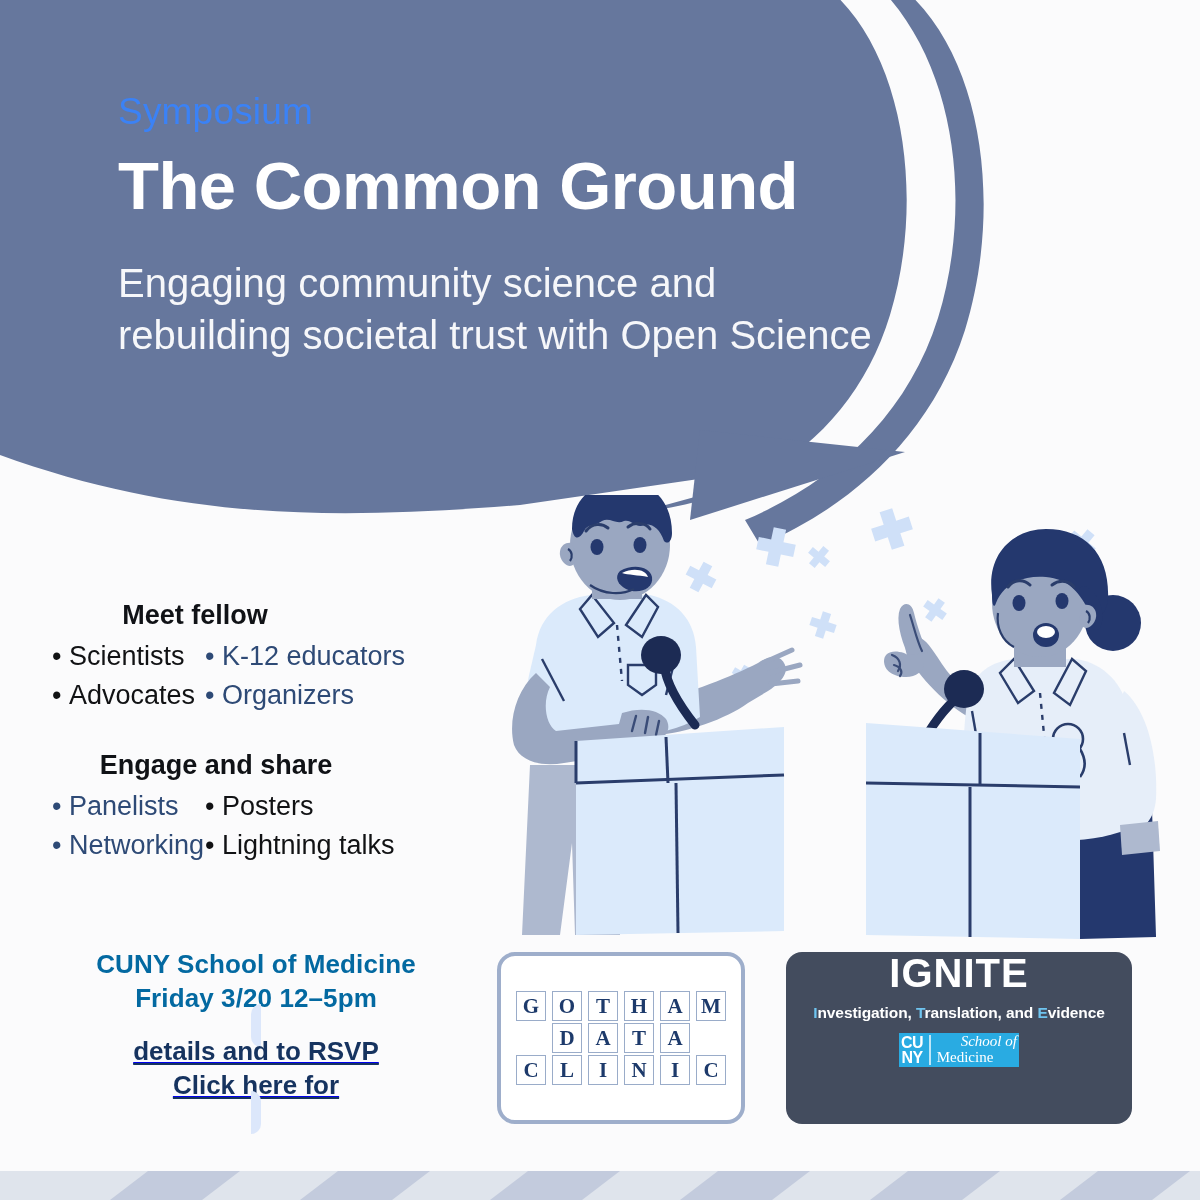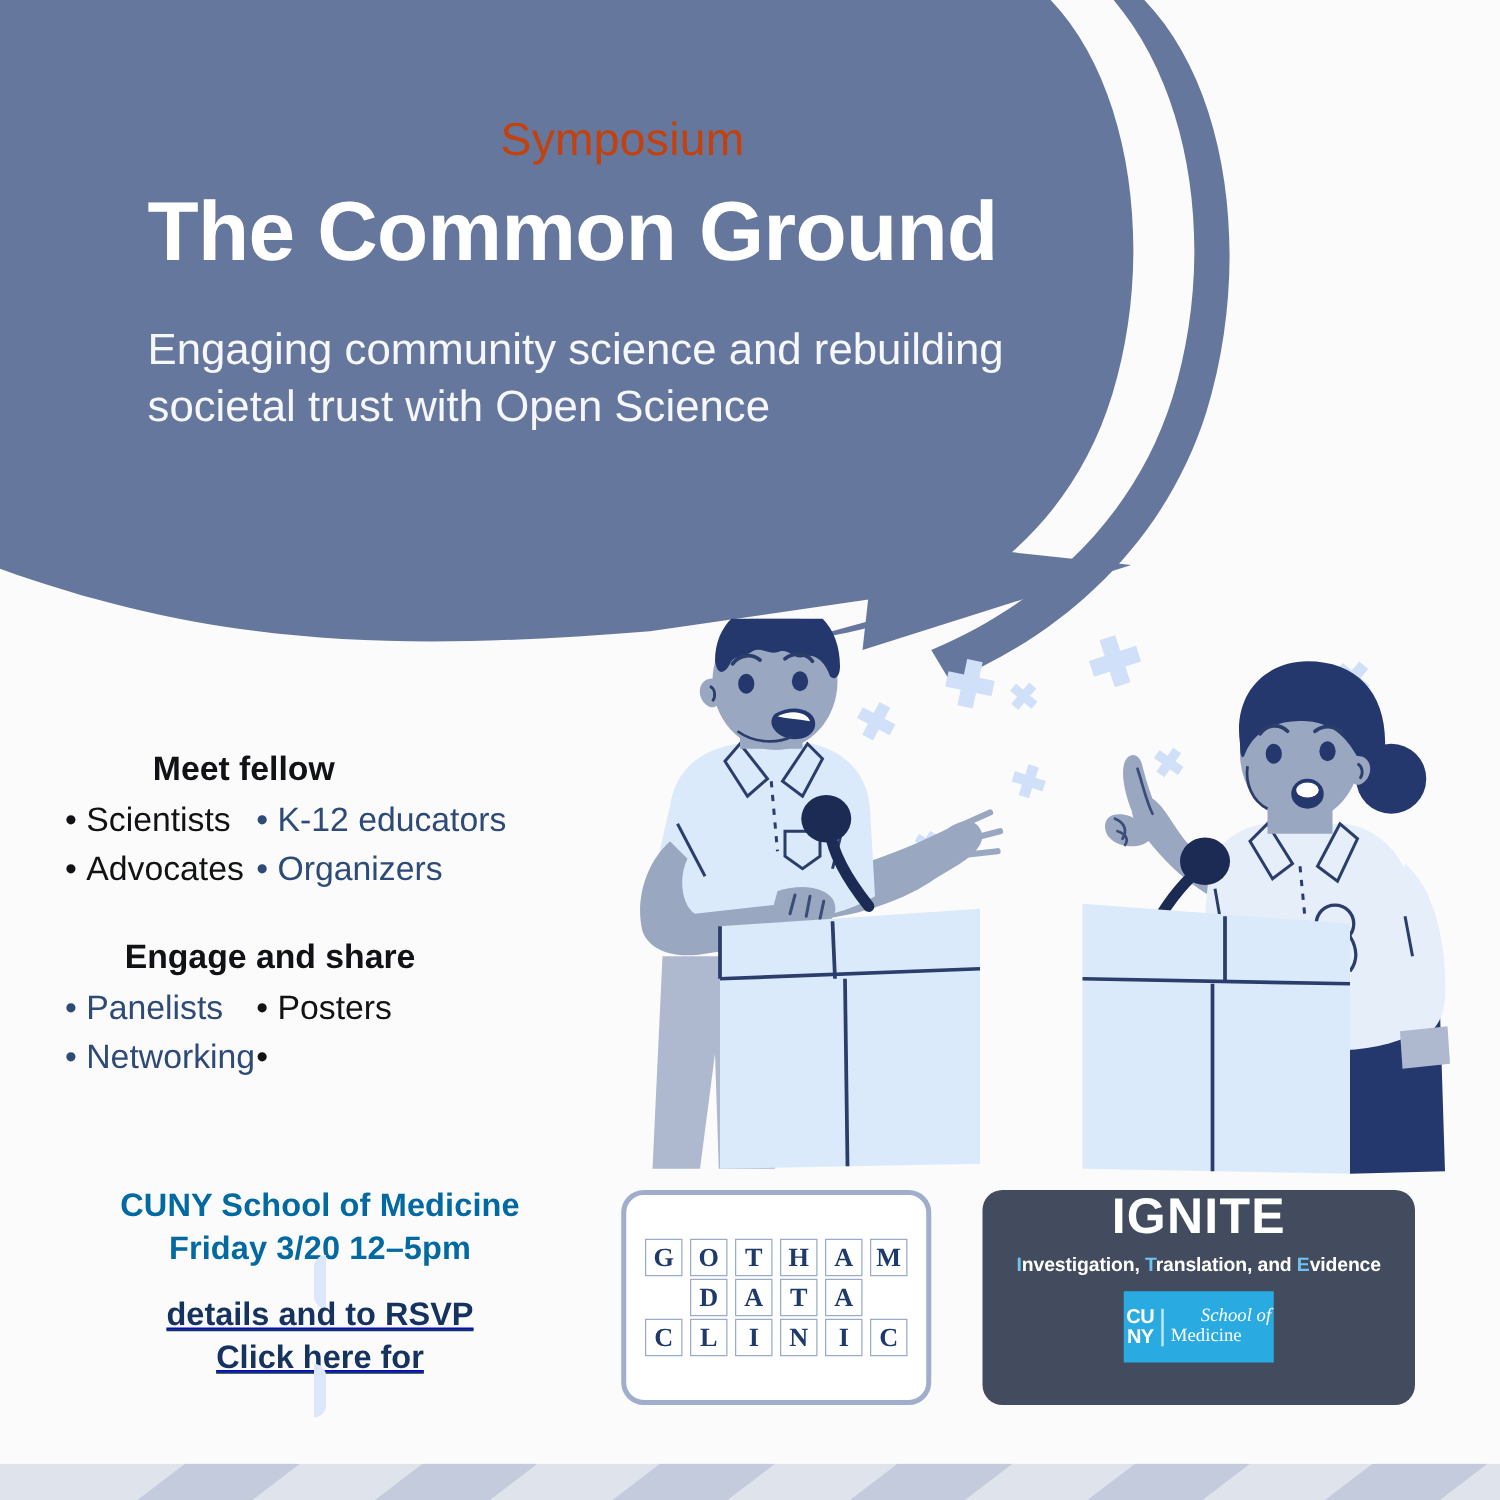--- a/index.html
+++ b/index.html
@@ -19,28 +19,28 @@
   
   .bubble-wrap{position:absolute;left:0;top:0;width:1200px;height:620px;}
   .bubble-svg{position:absolute;left:0;top:0;}
 
   .bubble-text{
     position:absolute;left:118px;top:92px;width:760px;color:#ffffff;
     z-index:4;
   }
   .eyebrow{
     font-size:37px;font-weight:400;line-height:1.1;letter-spacing:.2px;
-    color:#c2410c;margin:0 0 18px 0;text-align:center;
+    color:#3b82f6;margin:0 0 18px 0;
   }
   .title{
     font-size:67px;font-weight:700;line-height:1.05;letter-spacing:-.5px;
     margin:0 0 36px 0;color:#ffffff;
   }
   .subtitle{
-    font-size:35px;font-weight:400;line-height:1.30;margin:0;color:#f6f7fa;
+    font-size:40px;font-weight:400;line-height:1.30;margin:0;color:#f6f7fa;
   }
 
   
   .lists{position:absolute;left:0;top:600px;width:500px;z-index:5;}
   .list-head{
     text-align:center;font-size:27px;font-weight:700;color:#101216;
     margin:0 0 6px 0;padding-right:110px;
   }
   .list-head.second{margin-top:34px;padding-right:68px;}
   .cols{display:flex;}
@@ -102,21 +102,21 @@
   .ignite-title{
     font-size:40px;font-weight:700;color:#ffffff;letter-spacing:1px;
     line-height:1.05;margin:0 0 8px 0;
   }
   .ignite-sub{
     font-size:15.5px;font-weight:700;color:#ffffff;text-align:center;
     line-height:1.42;margin:0 0 9px 0;letter-spacing:-.1px;
   }
   .ignite-sub .hl{color:#6fc4ef;}
   .cuny{
-    width:120px;height:57px;background:#29abe2;display:flex;align-items:center;
+    width:120px;height:34px;background:#29abe2;display:flex;align-items:center;
     justify-content:center;gap:6px;
   }
   .cuny-mark{
     font-family:"Liberation Sans", sans-serif;font-weight:700;color:#ffffff;
     font-size:16px;line-height:.95;text-align:center;letter-spacing:-.5px;
   }
   .cuny-div{width:1.5px;height:30px;background:#bfe6f7;}
   .cuny-txt{
     font-family:"Liberation Serif", serif;color:#ffffff;font-size:15px;
     line-height:1.04;text-align:left;
@@ -403,20 +403,21 @@
               <span>Networking</span>
             </div>
         </div>
         <div class="col right">
           <div class="li black">
               <span class="dot">•</span>
               <span>Posters</span>
             </div>
           <div class="li black">
               <span class="dot">•</span>
+              <span>Lightning talks</span>
             </div>
         </div>
       </div>
     </div>
   </div>
 
   <div class="info">
     <div class="line">CUNY School of Medicine</div>
     <div class="line">Friday 3/20 12–5pm</div>
     <a class="cta" href="#">

